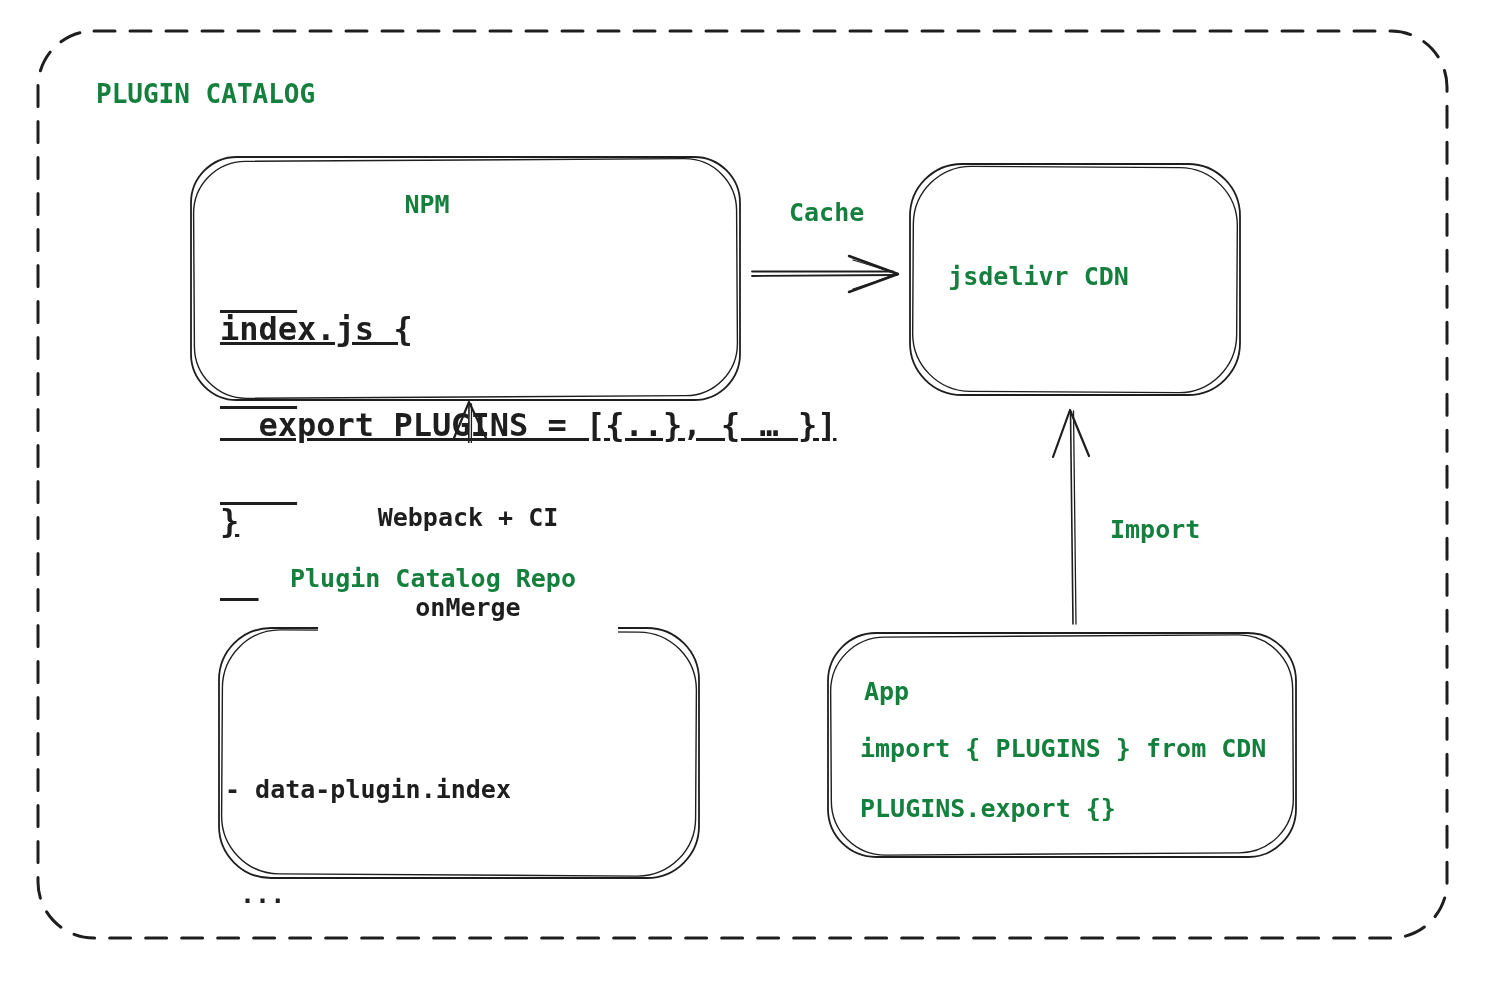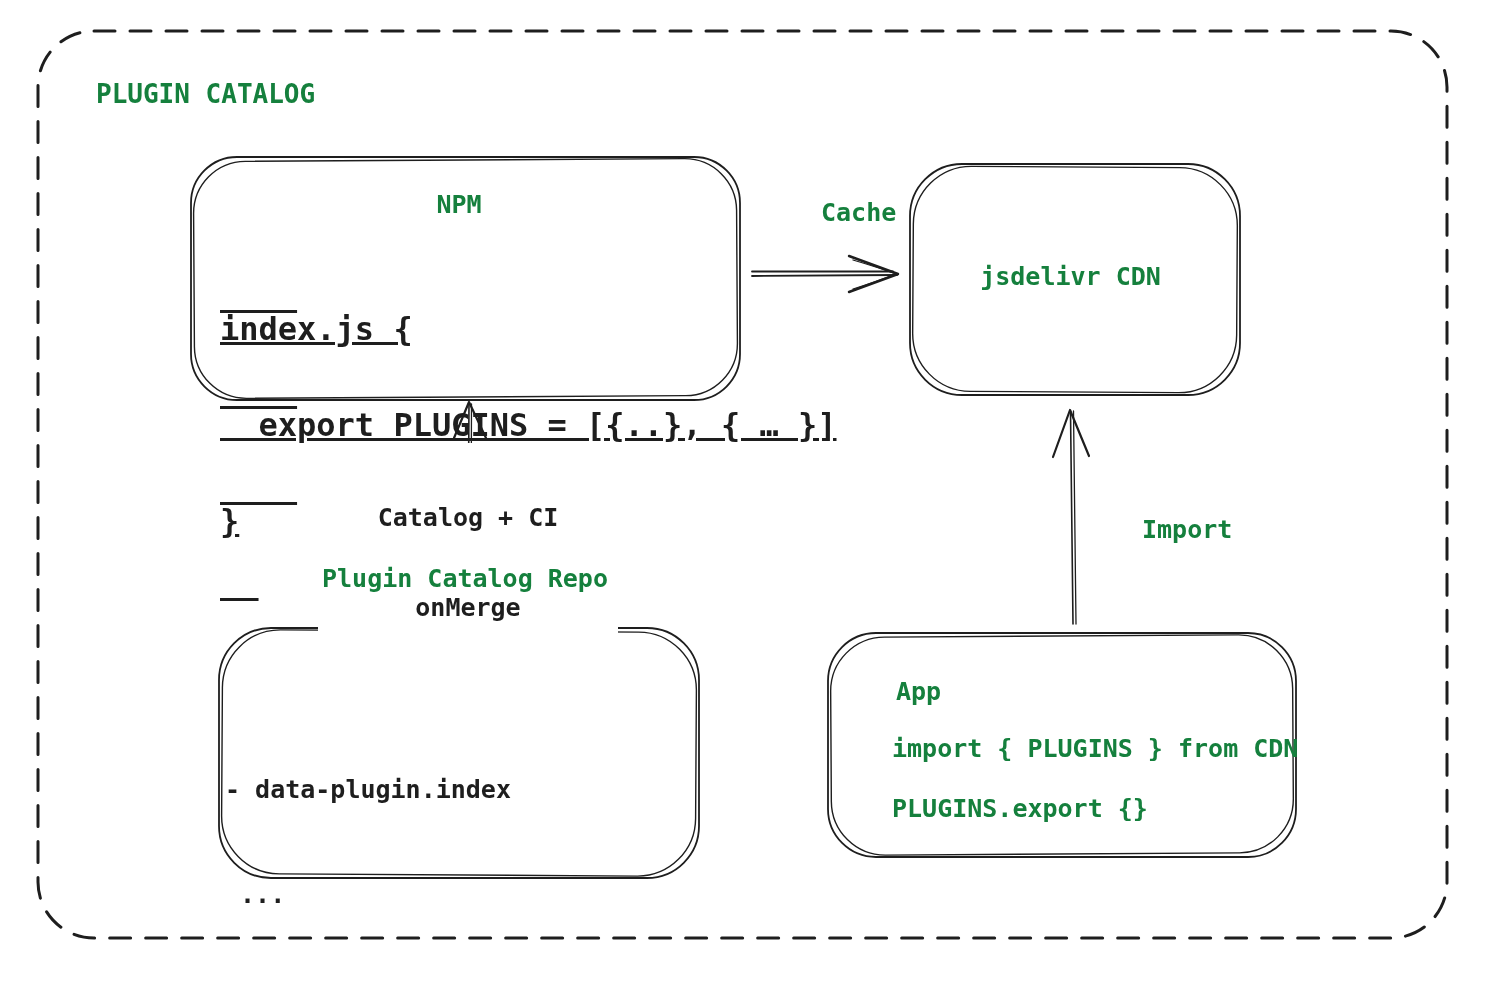--- a/index.html
+++ b/index.html
@@ -22,21 +22,21 @@
     left: 0;
     top: 0;
   }
   .label {
     position: absolute;
     line-height: 1;
     white-space: pre;
     color: #15803d;
   }
   .fs26 { font-size: 26px; }
-  .fs25 { font-size: 25px; padding-left: 32px; }
+  .fs25 { font-size: 25px; }
   .center { text-align: center; }
   .codeblock {
     position: absolute;
     white-space: pre;
     font-size: 32px;
     line-height: 32px;
     text-decoration: underline;
   }
   .filelist {
     position: absolute;
@@ -115,21 +115,21 @@
     <div>index.js {</div>
     <div>  export PLUGINS = [{..}, { … }]</div>
     <div>}</div>
   </div>
 
   <div class="label fs25 center" style="left:873px; top:264px; width:331px;">jsdelivr CDN</div>
 
   <div class="label fs25" style="left:789px; top:200px;">Cache</div>
 
   <div class="edge-label-stack" style="left:318px; top:443px; width:300px;">
-    <div>Catalog + CI</div>
+    <div>Webpack + CI</div>
     <div>onMerge</div>
   </div>
 
   <div class="label fs25" style="left:290px; top:566px;">Plugin Catalog Repo</div>
   <div class="filelist" style="left:225px; top:702px;">
     <div>- data-plugin.index</div>
     <div> ...</div>
   </div>
 
   <div class="label fs25" style="left:864px; top:679px;">App</div>

